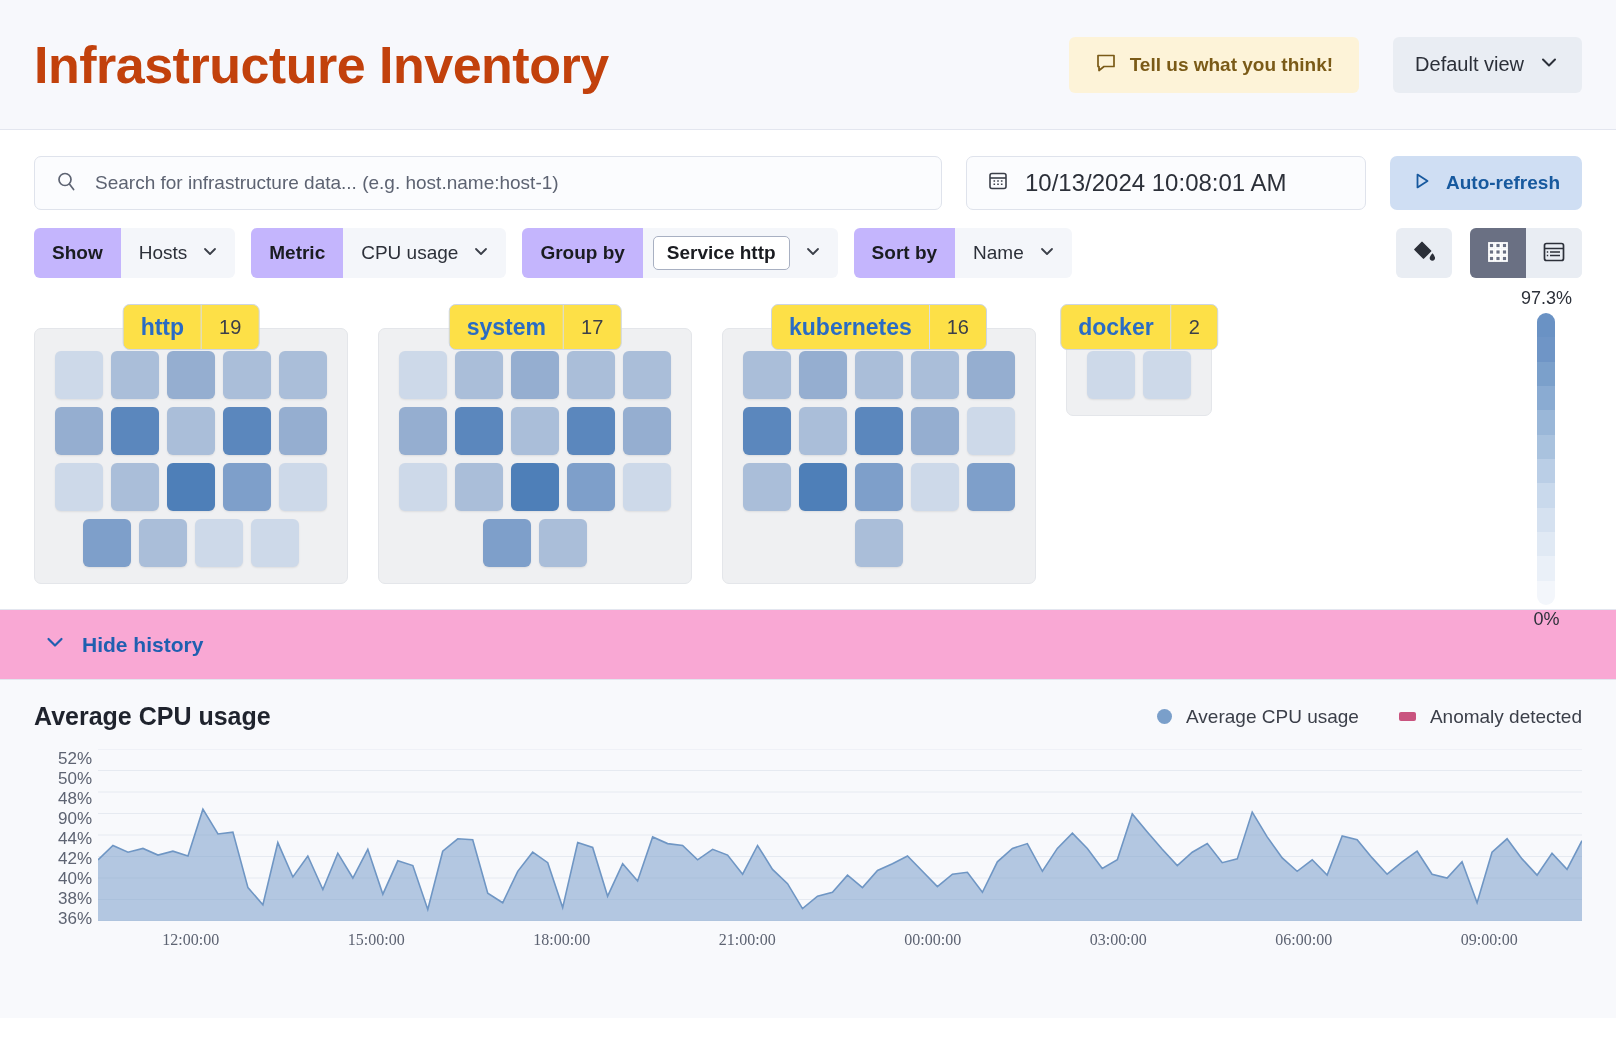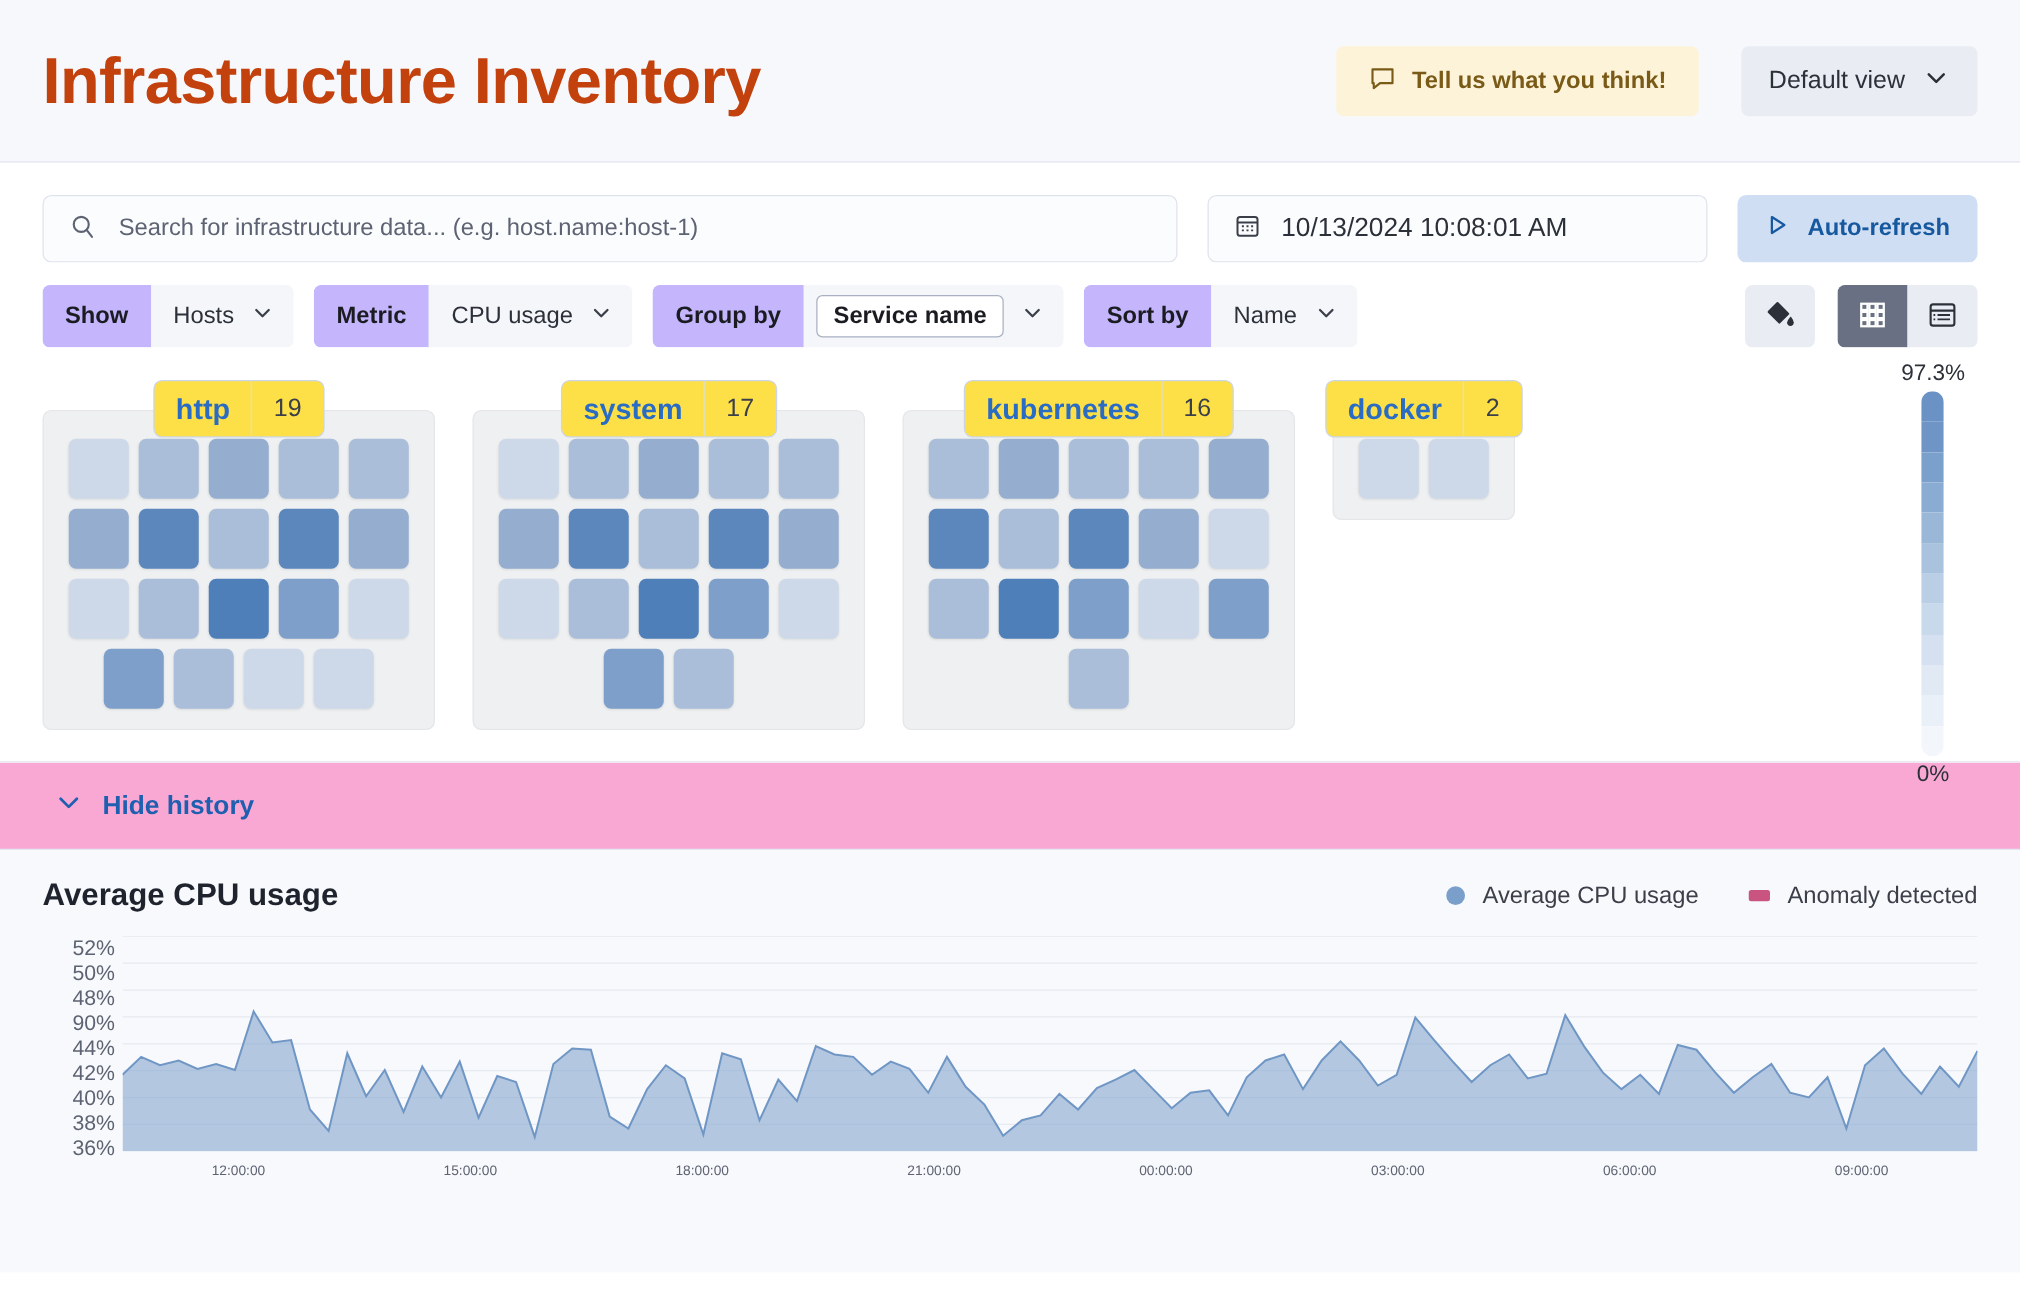--- a/index.html
+++ b/index.html
@@ -62,21 +62,21 @@
     font-size: 19px; color: #3b3f49; width: 100%;
     font-family: "Liberation Sans", sans-serif;
   }
   .search-box input::placeholder { color: #5d6372; }
   .date-box {
     width: 400px; height: 54px;
     border: 1px solid #dfe3ec; border-radius: 7px;
     background: #fbfcfe;
     display: flex; align-items: center; gap: 16px;
     padding: 0 20px;
-    font-size: 21px; color: #2c3039;
+    font-size: 24px; color: #2c3039;
   }
   .refresh-btn {
     height: 54px; padding: 0 22px;
     background: #cfdef3; color: #17599e;
     border: none; border-radius: 7px;
     display: flex; align-items: center; gap: 14px;
     font-size: 19px; font-weight: 700; cursor: pointer;
     font-family: "Liberation Sans", sans-serif;
   }
 
@@ -190,21 +190,21 @@
   .legend-sq { width: 17px; height: 9px; border-radius: 2px; }
   .chart-wrap { position: relative; margin-top: 18px; }
   .y-labels {
     position: absolute; left: 0; top: 0; width: 58px;
     display: flex; flex-direction: column; justify-content: space-between;
     height: 172px; font-size: 17px; color: #5d6372; text-align: right;
   }
   .plot { margin-left: 64px; height: 172px; position: relative; }
   .x-labels {
     margin-left: 64px; display: flex; margin-top: 10px;
-    font-size: 11px; color: #5d6372;
+    font-size: 16px; color: #5d6372; font-family: Liberation Serif, serif;
   }
   .x-labels span { flex: 1; text-align: center; }
 </style>
 </head>
 <body>
 
 <div class="page-header">
   <h1 class="page-title">Infrastructure Inventory</h1>
   <div class="header-actions">
     <button class="feedback-btn">
@@ -275,21 +275,21 @@
       <span>
         <svg width="18" height="18" viewBox="0 0 18 18" fill="none" stroke="#3b3f49" stroke-width="1.8">
             <path d="M4 7l5 5 5-5" stroke-linecap="round" stroke-linejoin="round"></path>
           </svg>
       </span>
     </div>
   </div>
   <div class="filter-group">
     <div class="filter-label">Group by</div>
     <div class="filter-value pill-wrap">
-      <span class="value-pill">Service name</span>
+      <span class="value-pill">Service http</span>
       <span>
         <svg width="18" height="18" viewBox="0 0 18 18" fill="none" stroke="#3b3f49" stroke-width="1.8">
             <path d="M4 7l5 5 5-5" stroke-linecap="round" stroke-linejoin="round"></path>
           </svg>
       </span>
     </div>
   </div>
   <div class="filter-group">
     <div class="filter-label">Sort by</div>
     <div class="filter-value">

